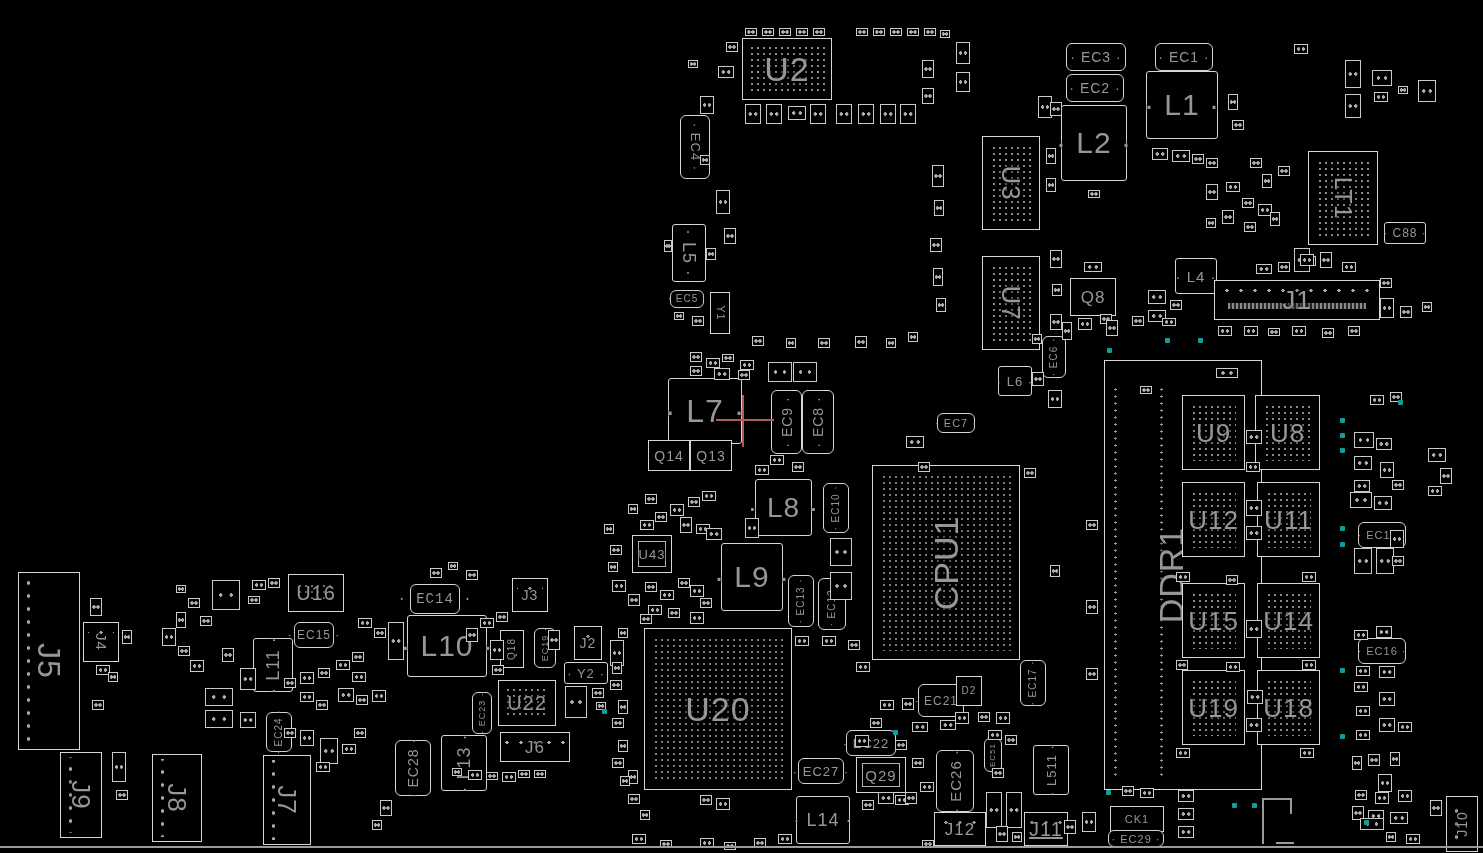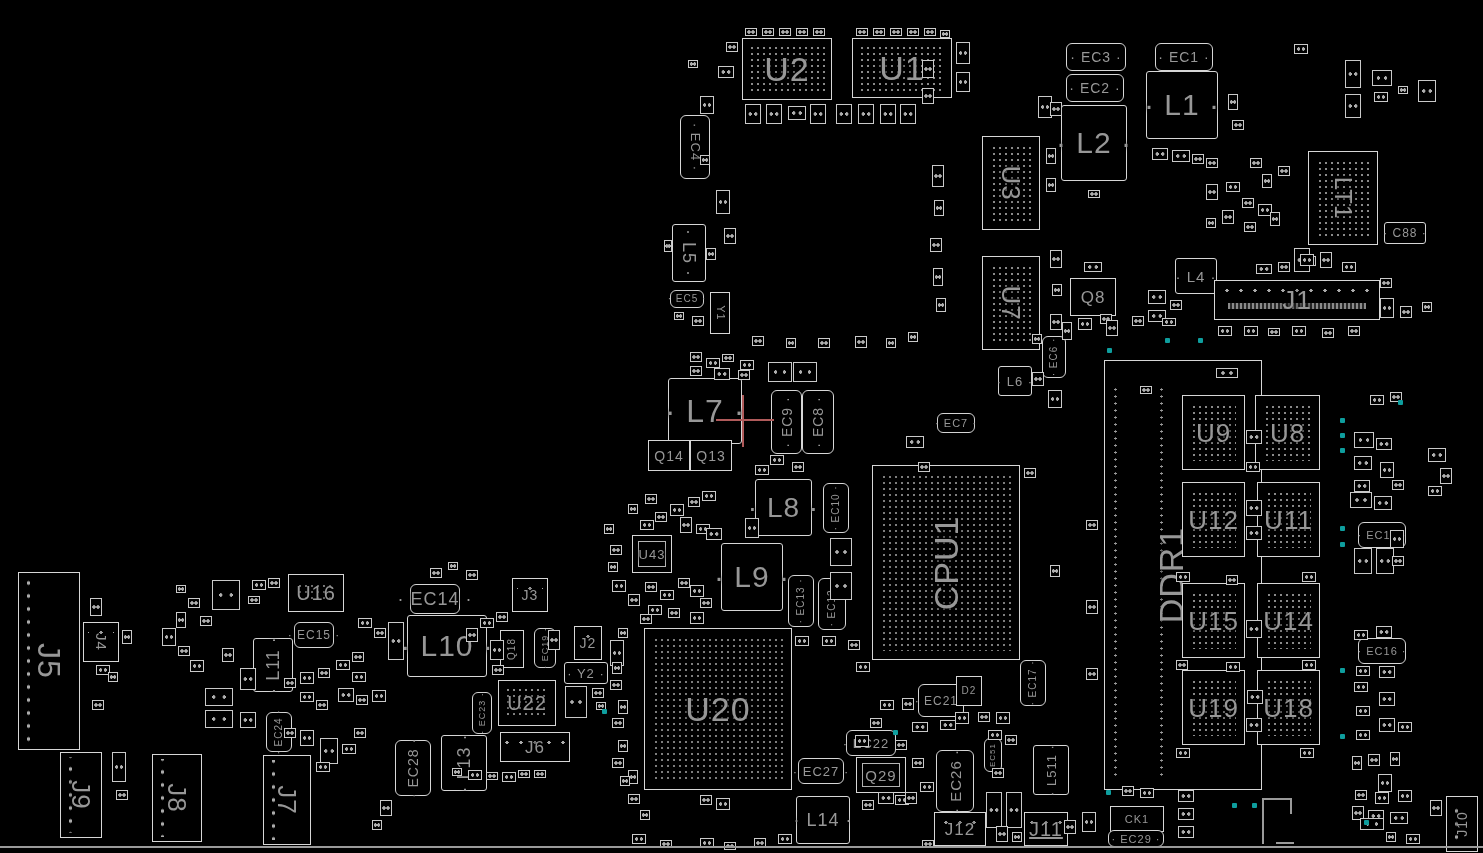--- a/index.html
+++ b/index.html
@@ -42,24 +42,20 @@
   .ch{position:absolute;background:#b05b5b;}
 </style>
 </head>
 <body>
 
 <div id="board">
     <div class="c t-memh" style="left: 742px; top: 38px; width: 90px; height: 62px;">
       <div class="fill"></div>
       <span class="label" style="font-size: 34px;">U2</span>
     </div>
-    <div class="c t-memh" style="left: 852px; top: 38px; width: 100px; height: 60px;">
-      <div class="fill"></div>
-      <span class="label" style="font-size: 34px;">U1</span>
-    </div>
     <div class="c t-cap" style="left: 1066px; top: 43px; width: 60px; height: 28px;">
       <span class="label" style="font-size: 14px;">EC3</span>
     </div>
     <div class="c t-cap" style="left: 1155px; top: 43px; width: 58px; height: 28px;">
       <span class="label" style="font-size: 14px;">EC1</span>
     </div>
     <div class="c t-cap" style="left: 1066px; top: 74px; width: 58px; height: 28px;">
       <span class="label" style="font-size: 14px;">EC2</span>
     </div>
     <div class="c t-ind" style="left: 1146px; top: 71px; width: 72px; height: 68px;">
@@ -194,21 +190,21 @@
       <span class="label" style="font-size: 11px;">EC18</span>
     </div>
     <div class="c t-cap" style="left: 1358px; top: 638px; width: 48px; height: 26px; text-align: center;">
       <span class="label" style="font-size: 11px;">EC16</span>
     </div>
     <div class="c t-mem" style="left: 288px; top: 574px; width: 56px; height: 38px;">
       <div class="fill"></div>
       <span class="label" style="font-size: 20px;">U16</span>
     </div>
     <div class="c t-cap" style="left: 410px; top: 584px; width: 50px; height: 30px;">
-      <span class="label" style="font-size: 18px;">EC14</span>
+      <span class="label" style="font-size: 14px; font-family: Liberation Mono, monospace;">EC14</span>
     </div>
     <div class="c t-conn" style="left: 512px; top: 578px; width: 36px; height: 34px;">
       <div class="fill"></div>
       <span class="label" style="font-size: 14px;">J3</span>
     </div>
     <div class="c t-cap" style="left: 294px; top: 622px; width: 40px; height: 26px;">
       <span class="label" style="font-size: 12px;">EC15</span>
     </div>
     <div class="c t-ind" style="left: 253px; top: 638px; width: 40px; height: 54px;">
       <span class="label rm90" style="font-size: 18px;">L11</span>

